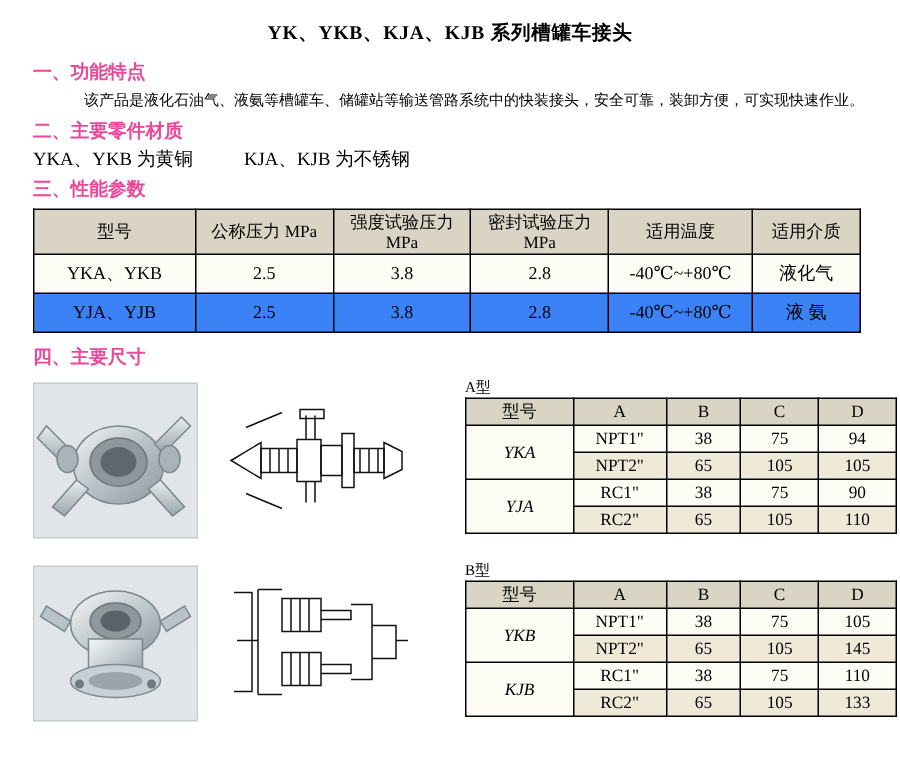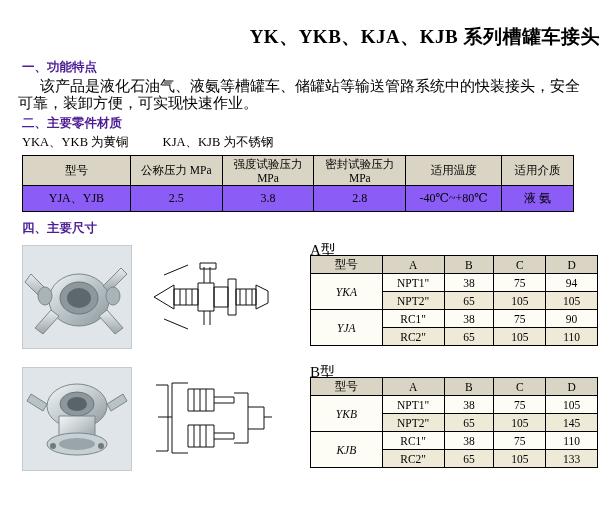--- a/index.html
+++ b/index.html
@@ -9,40 +9,40 @@
     height: 516px;
     background: #ffffff;
     font-family: "Liberation Serif", "DejaVu Serif", serif;
     color: #000000;
     position: relative;
     overflow: hidden;
   }
   .page { position: relative; width: 600px; height: 516px; }
 
   .title {
-    text-align: right;
-    font-size: 19px;
+    text-align: center;
+    font-size: 13px;
     font-weight: bold;
     letter-spacing: 0.5px;
-    padding-top: 24px;
+    padding-top: 13px;
     padding-bottom: 6px;
     font-family: "Liberation Serif", "DejaVu Serif", serif;
   }
 
   .section-head {
-    color: #4c1d95;
+    color: #ec4899;
     font-weight: bold;
     font-size: 12.5px;
     margin: 3px 0 2px 22px;
     font-family: "Liberation Serif", "DejaVu Serif", serif;
   }
   .body-text {
-    font-size: 15px;
+    font-size: 10px;
     line-height: 17px;
-    margin: 0 18px 0 18px;
+    margin: 0 18px 0 34px;
     text-indent: 0;
   }
   .body-text.indent { text-indent: 22px; }
   .mat-line { font-size: 12.5px; margin: 0 18px 0 22px; }
   .mat-line .gap { display: inline-block; width: 34px; }
 
   
   table { border-collapse: collapse; }
   .perf {
     margin: 4px 0 0 22px;
@@ -56,21 +56,21 @@
     font-weight: normal;
     font-family: "Liberation Serif", "DejaVu Serif", serif;
   }
   .perf thead th { background: #d9d4c3; font-size: 11.5px; }
   .perf .c0 { width: 108px; }
   .perf .c1 { width: 92px; }
   .perf .c2 { width: 92px; text-align: center; }
   .perf .c3 { width: 92px; }
   .perf .c4 { width: 96px; text-align: center; }
   .perf .c5 { width: 72px; }
-  .perf tbody tr.alt td { background: #8b5cf6; }
+  .perf tbody tr.alt td { background: #3b82f6; }
   .perf tbody td { background: #fdfcf5; }
 
   
   .dims { position: relative; margin-top: 4px; }
   .row { position: relative; height: 118px; margin-left: 22px; }
 
   .photo {
     position: absolute;
     width: 110px;
     height: 104px;
@@ -85,21 +85,21 @@
     left: 122px;
     width: 135px;
     height: 104px;
     background: #ffffff;
     overflow: hidden;
   }
   .line-art svg { display:block; }
 
   .type-label {
     position: absolute;
-    font-size: 15px;
+    font-size: 10px;
     left: 288px;
   }
 
   .dimtbl {
     position: absolute;
     left: 288px;
     width: 288px;
     font-size: 11.5px;
   }
   .dimtbl th, .dimtbl td {
@@ -126,33 +126,42 @@
   <div class="title">YK、YKB、KJA、KJB 系列槽罐车接头</div>
 
   <div class="section-head">一、功能特点</div>
   <div class="body-text indent">该产品是液化石油气、液氨等槽罐车、储罐站等输送管路系统中的快装接头，安全可靠，装卸方便，可实现快速作业。</div>
 
   <div class="section-head">二、主要零件材质</div>
   <div class="mat-line">
     <span>YKA、YKB 为黄铜</span><span class="gap"></span><span>KJA、KJB 为不锈钢</span>
   </div>
 
+  <div class="section-head">三、性能参数</div>
 
   <table class="perf">
     <thead>
       <tr>
         <th class="c0">型号</th>
         <th class="c1">公称压力 MPa</th>
         <th class="c2">强度试验压力 MPa</th>
         <th class="c3">密封试验压力 MPa</th>
         <th class="c4">适用温度</th>
         <th class="c5">适用介质</th>
       </tr>
     </thead>
     <tbody>
+      <tr>
+        <td>YKA、YKB</td>
+        <td>2.5</td>
+        <td>3.8</td>
+        <td>2.8</td>
+        <td>-40℃~+80℃</td>
+        <td>液化气</td>
+      </tr>
       <tr class="alt">
         <td>YJA、YJB</td>
         <td>2.5</td>
         <td>3.8</td>
         <td>2.8</td>
         <td>-40℃~+80℃</td>
         <td>液 氨</td>
       </tr>
     </tbody>
   </table>

